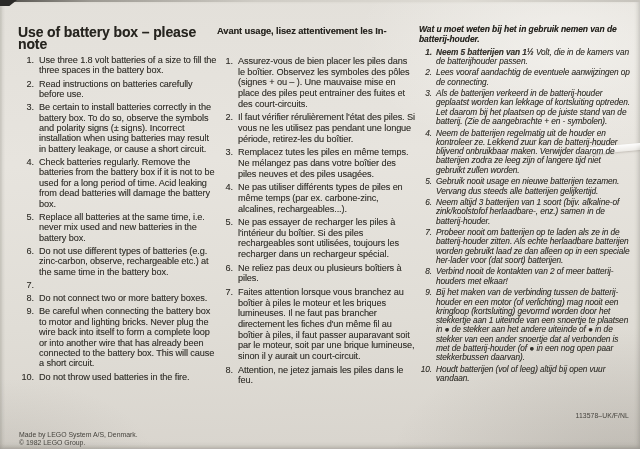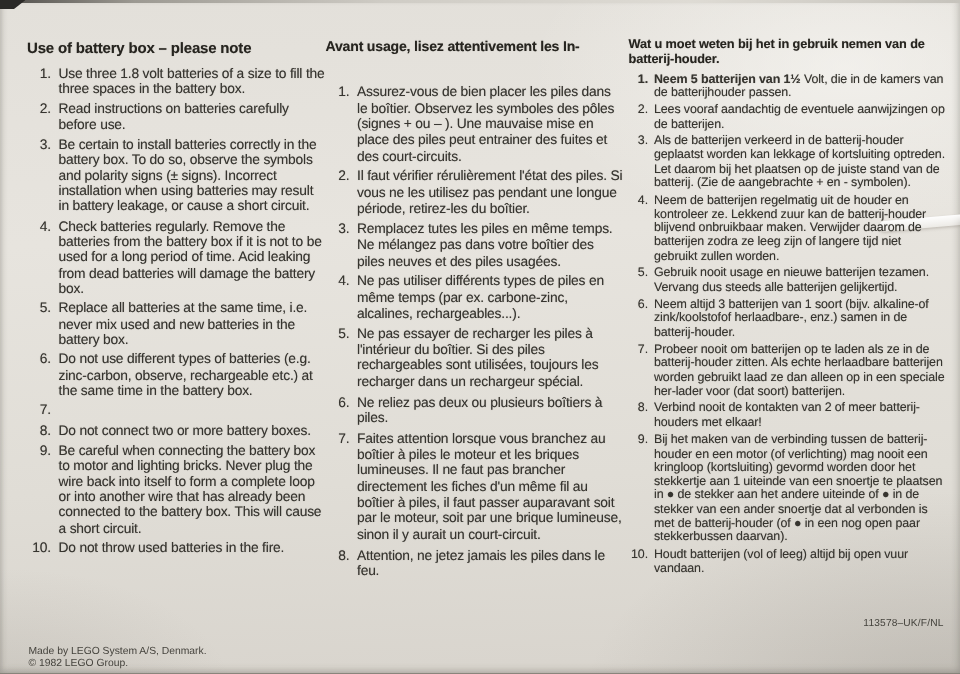--- a/index.html
+++ b/index.html
@@ -30,23 +30,23 @@
   }
   .crease{
     position:absolute;right:-8px;top:145px;width:62px;height:7px;border-radius:4px;
     background:linear-gradient(to bottom,rgba(255,255,255,0.95),rgba(255,255,255,0.25));
     transform:rotate(-5deg);
     box-shadow:0 1px 2px rgba(150,145,136,0.45);
   }
   .col{position:absolute;text-shadow:0 0 0.5px rgba(70,67,60,0.5);}
   .col-en{left:18px;top:27px;width:200px;font-size:9.2px;line-height:10.4px;letter-spacing:-0.12px;}
   .col-fr{left:217px;top:25px;width:199px;font-size:9.2px;line-height:10.7px;letter-spacing:-0.12px;}
-  .col-nl{left:419px;top:25px;width:212px;font-size:8.3px;line-height:9.3px;letter-spacing:-0.08px;}
+  .col-nl{left:419px;top:25px;width:212px;font-size:8.3px;line-height:9.3px;letter-spacing:-0.08px;font-style:italic;}
   .heading{font-weight:bold;color:#26241f;margin:0 0 5px 0;}
-  .col-en .heading{font-size:10px;line-height:11.5px;}
+  .col-en .heading{font-size:14px;line-height:11.5px;}
   .col-fr .heading{font-size:9.4px;line-height:11px;margin-bottom:20px;}
   .col-nl .heading{font-size:8.5px;line-height:9.8px;margin-bottom:3px;}
   .hl{display:block;}
   .item{display:flex;margin-bottom:2.8px;}
   .col-nl .item{margin-bottom:2.2px;}
   .num{flex:none;width:16px;text-align:right;padding-right:5px;}
   .col-nl .num{width:13px;padding-right:4px;}
   .txt{flex:1;}
   .bold{font-weight:bold;}
   .footer-left{
@@ -152,21 +152,21 @@
     <div class="heading">
       <span class="hl">Wat u moet weten bij het in gebruik nemen van de</span>
       <span class="hl">batterij-houder.</span>
     </div>
     <div class="item">
       <span class="num bold">1.</span>
       <span class="txt"><span class="bold">Neem 5 batterijen van 1½</span><span> Volt, die in de kamers van de batterijhouder passen.</span></span>
     </div>
     <div class="item">
       <span class="num">2.</span>
-      <span class="txt">Lees vooraf aandachtig de eventuele aanwijzingen op de batterijen.</span>
+      <span class="txt">Lees vooraf aandachtig de eventuele aanwijzingen op de connecting.</span>
     </div>
     <div class="item">
       <span class="num">3.</span>
       <span class="txt">Als de batterijen verkeerd in de batterij-houder geplaatst worden kan lekkage of kortsluiting optreden. Let daarom bij het plaatsen op de juiste stand van de batterij. (Zie de aangebrachte + en - symbolen).</span>
     </div>
     <div class="item">
       <span class="num">4.</span>
       <span class="txt">Neem de batterijen regelmatig uit de houder en kontroleer ze. Lekkend zuur kan de batterij-houder blijvend onbruikbaar maken. Verwijder daarom de batterijen zodra ze leeg zijn of langere tijd niet gebruikt zullen worden.</span>
     </div>
     <div class="item">

